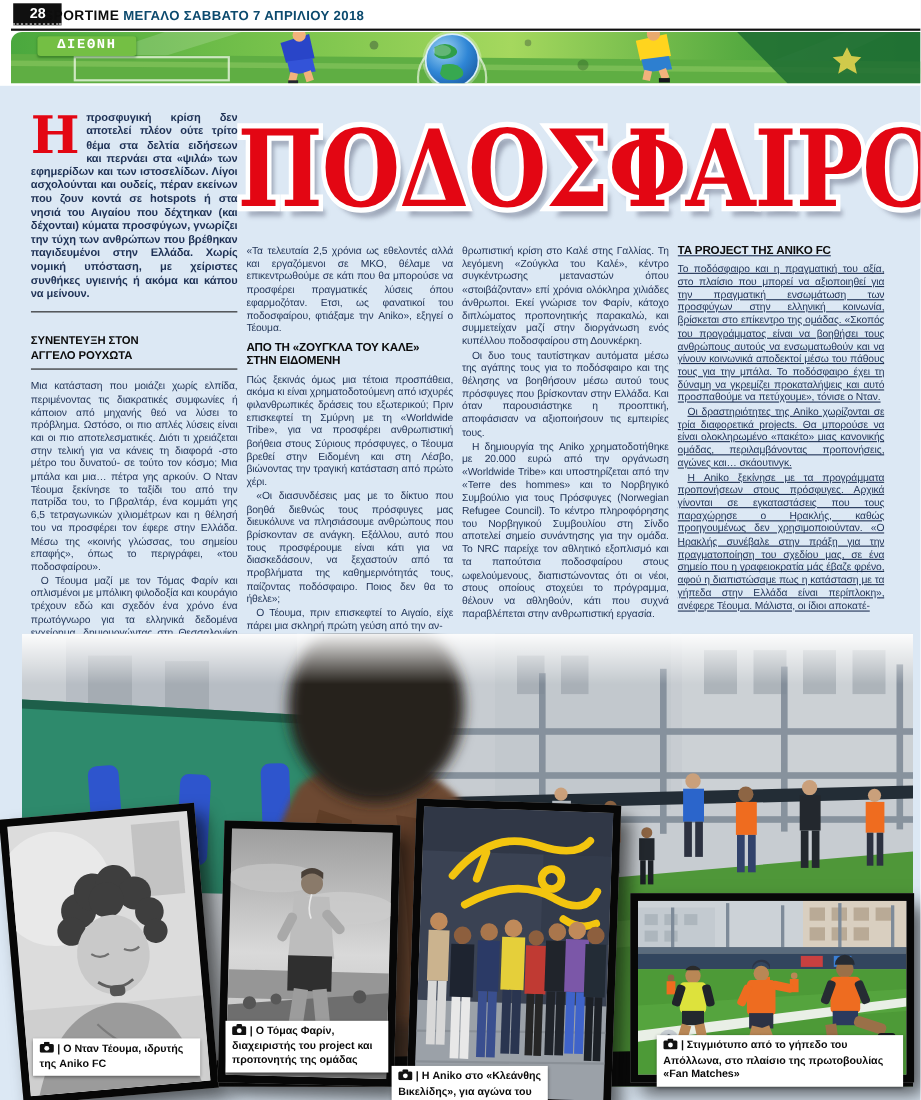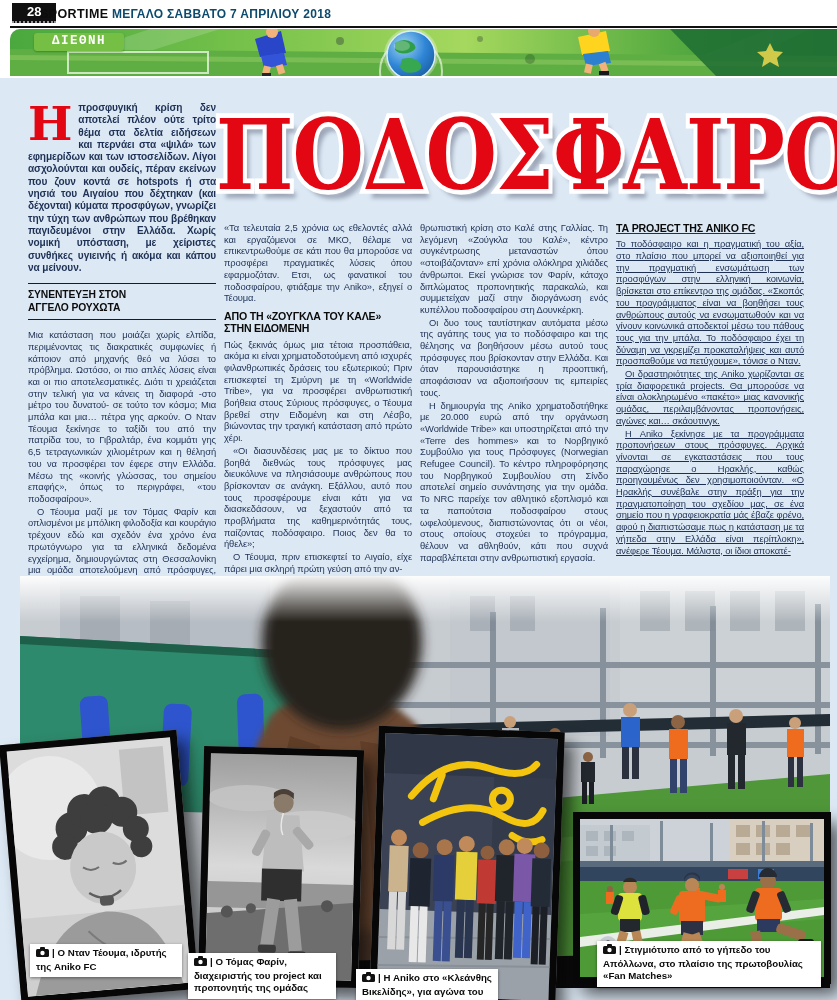--- a/index.html
+++ b/index.html
@@ -34,21 +34,21 @@
   .col{position:absolute;width:188px;color:#1e3155;font-size:9.4px;line-height:11.7px;
        text-align:justify;overflow:hidden;letter-spacing:-.1px;}
   .col1{left:28px;top:102px;height:492px;}
   .col2{left:224px;top:222px;height:366px;}
   .col3{left:420px;top:222px;height:366px;}
   .col4{left:616px;top:222px;height:368px;text-decoration:underline;}
   .intro{font-weight:bold;font-size:10.1px;line-height:12.3px;}
   .dropcap{float:left;color:#e30613;font-family:"DejaVu Serif",serif;font-weight:bold;
            font-size:47px;line-height:39px;padding:2px 6px 0 0;}
   .byline{margin-top:9px;border-top:1.5px solid #1c1c1c;border-bottom:1.5px solid #1c1c1c;
-          padding:4px 0 5px;color:#0c0c0c;font-weight:bold;font-size:10.3px;line-height:13px;text-align:left;}
+          padding:20px 0 5px;color:#0c0c0c;font-weight:bold;font-size:10.3px;line-height:13px;text-align:left;}
   .para{margin:0;}
   .para.indent{text-indent:9px;}
   .para + .para{margin-top:1px;}
   .subhead{font-weight:bold;color:#0a0a0a;font-size:10.6px;line-height:12.3px;margin:6px 0 4px;
            text-align:left;letter-spacing:-.2px;}
   .subhead.first{margin-top:0;}
 
   
   .bg-photo{position:absolute;left:20px;top:576px;width:810px;height:412px;overflow:hidden;}
   .bg-photo svg{display:block;width:100%;height:100%;}
@@ -57,21 +57,21 @@
   .photo svg{display:block;width:100%;height:100%;}
   .photo-1{left:10px;top:737px;width:164px;height:246px;transform:rotate(-5deg);}
   .photo-2{left:201px;top:748px;width:146px;height:224px;transform:rotate(1.5deg);}
   .photo-3{left:374px;top:729px;width:172px;height:262px;transform:rotate(2deg);}
   .photo-4{left:573px;top:812px;width:244px;height:158px;}
 
   .caption{position:absolute;background:#ffffff;color:#0b0b0b;font-weight:bold;font-size:9.7px;
            line-height:12.6px;padding:3px 6px 4px;box-shadow:0 1px 3px rgba(0,0,0,.45);}
   .caption .cam{display:inline-block;vertical-align:-1px;margin-right:3px;}
   .caption-1{left:30px;top:944px;width:140px;}
-  .caption-2{left:188px;top:928px;width:136px;margin-top:25px;}
+  .caption-2{left:205px;top:928px;width:136px;}
   .caption-3{left:356px;top:941px;width:130px;margin-top:28px;}
   .caption-4{left:597px;top:941px;width:212px;}
 </style>
 </head>
 <body>
 
 <div class="page">
   <div class="blue-bg"></div>
 
   <div class="pagenum">28</div>

